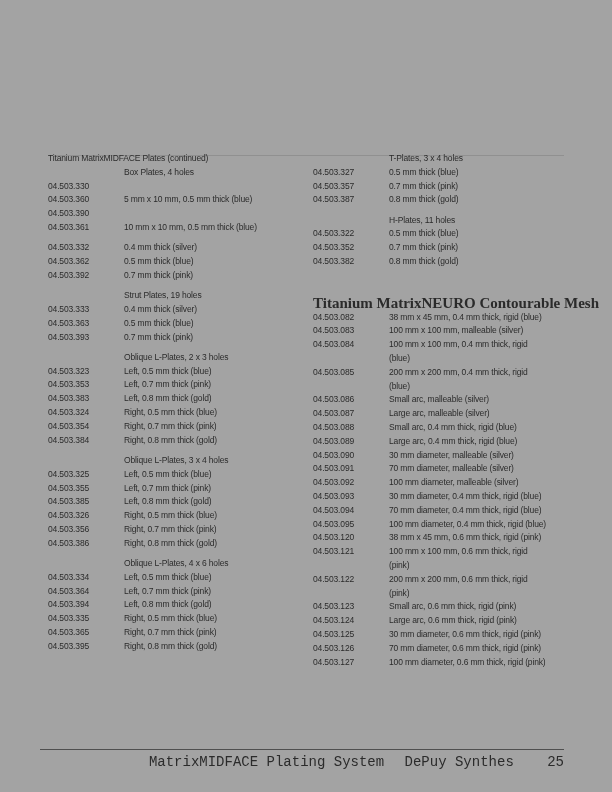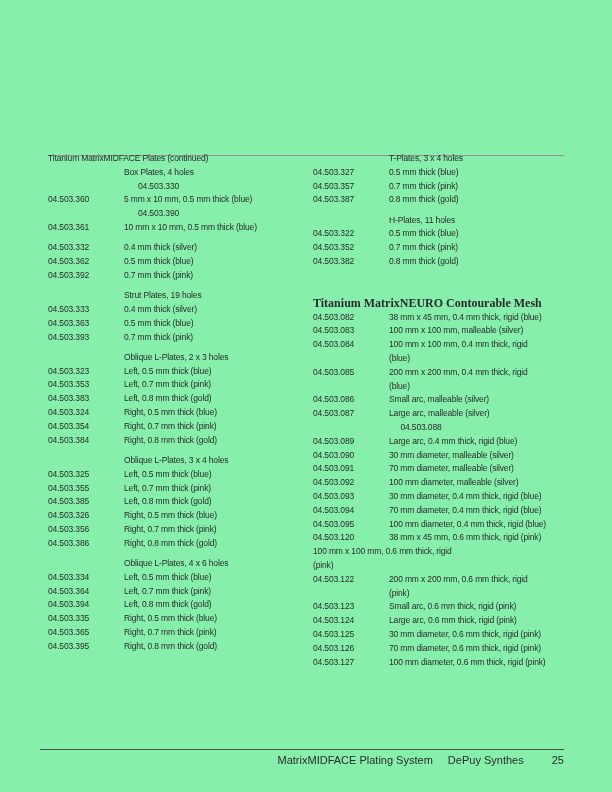--- a/index.html
+++ b/index.html
@@ -1,21 +1,21 @@
 <!DOCTYPE html>
 <html><head>
 <meta charset="utf-8">
 <style>
   html, body { margin: 0; padding: 0; background: #e8e8e8; }
   .page {
     position: relative;
     width: 612px;
     height: 792px;
     margin: 0 auto;
-    background: #86efac;
+    background: #a3a3a3;
     font-family: "Liberation Sans", "DejaVu Sans", sans-serif;
     color: #2b2b2b;
     overflow: hidden;
   }
   .rule-top {
     position: absolute;
     left: 48px;
     top: 155px;
     width: 516px;
     border-top: 1px solid #909090;
@@ -26,46 +26,46 @@
     font-size: 8.5px;
     letter-spacing: -0.15px;
     line-height: 13.8px;
   }
   .col-left  { left: 48px;  width: 256px; }
   .col-right { left: 313px; width: 251px; }
   .section-title { white-space: nowrap; }
   .mesh-title {
     font-family: "Liberation Serif", "DejaVu Serif", serif;
     font-weight: bold;
-    font-size: 12px;
+    font-size: 15px;
     letter-spacing: 0;
     white-space: nowrap;
     margin-top: 28px;
   }
   .mesh-section { margin-top: 9px; }
   .group { margin-top: 6.5px; }
   .groups > .group:first-child { margin-top: 0; }
   .subtitle { padding-left: 76px; white-space: nowrap; }
-  .row { display: flex; justify-content: center; }
+  .row { display: flex; }
   .part { flex: 0 0 76px; white-space: nowrap; }
   .desc { flex: 1 1 auto; }
   .desc .d1, .desc .d2 { display: block; white-space: nowrap; }
   .rule-bottom {
     position: absolute;
     left: 40px;
     top: 749px;
     width: 524px;
     border-top: 1.4px solid #4f4f4f;
   }
   .footer-text {
     position: absolute;
     top: 754px;
     right: 48px;
-    font-family: Liberation Sans, sans-serif;
-    font-size: 11px;
+    font-family: Liberation Mono, monospace;
+    font-size: 14px;
     color: #2b2b2b;
     white-space: nowrap;
   }
   .footer-text .brand { margin-left: 12px; }
   .footer-text .pagenum { margin-left: 25px; }
 </style>
 </head>
 <body>
 
 <div class="page">
@@ -354,20 +354,23 @@
             </span>
   </div>
           <div class="row">
     <span class="part">04.503.087</span>
     <span class="desc">
               <span class="d1">Large arc, malleable (silver)</span>
             </span>
   </div>
           <div class="row">
     <span class="part">04.503.088</span>
+    <span class="desc">
+              <span class="d1">Small arc, 0.4 mm thick, rigid (blue)</span>
+            </span>
   </div>
           <div class="row">
     <span class="part">04.503.089</span>
     <span class="desc">
               <span class="d1">Large arc, 0.4 mm thick, rigid (blue)</span>
             </span>
   </div>
           <div class="row">
     <span class="part">04.503.090</span>
     <span class="desc">
@@ -404,20 +407,21 @@
               <span class="d1">100 mm diameter, 0.4 mm thick, rigid (blue)</span>
             </span>
   </div>
           <div class="row">
     <span class="part">04.503.120</span>
     <span class="desc">
               <span class="d1">38 mm x 45 mm, 0.6 mm thick, rigid (pink)</span>
             </span>
   </div>
           <div class="row">
+    <span class="part">04.503.121</span>
     <span class="desc">
               <span class="d1">100 mm x 100 mm, 0.6 mm thick, rigid</span>
               <span class="d2">(pink)</span>
             </span>
   </div>
           <div class="row">
     <span class="part">04.503.122</span>
     <span class="desc">
               <span class="d1">200 mm x 200 mm, 0.6 mm thick, rigid</span>
               <span class="d2">(pink)</span>

